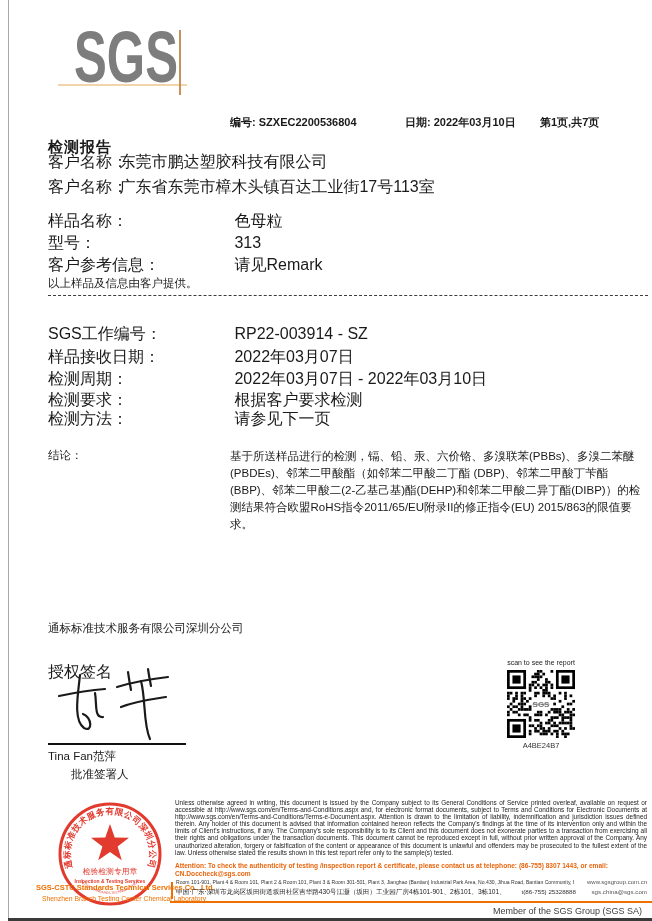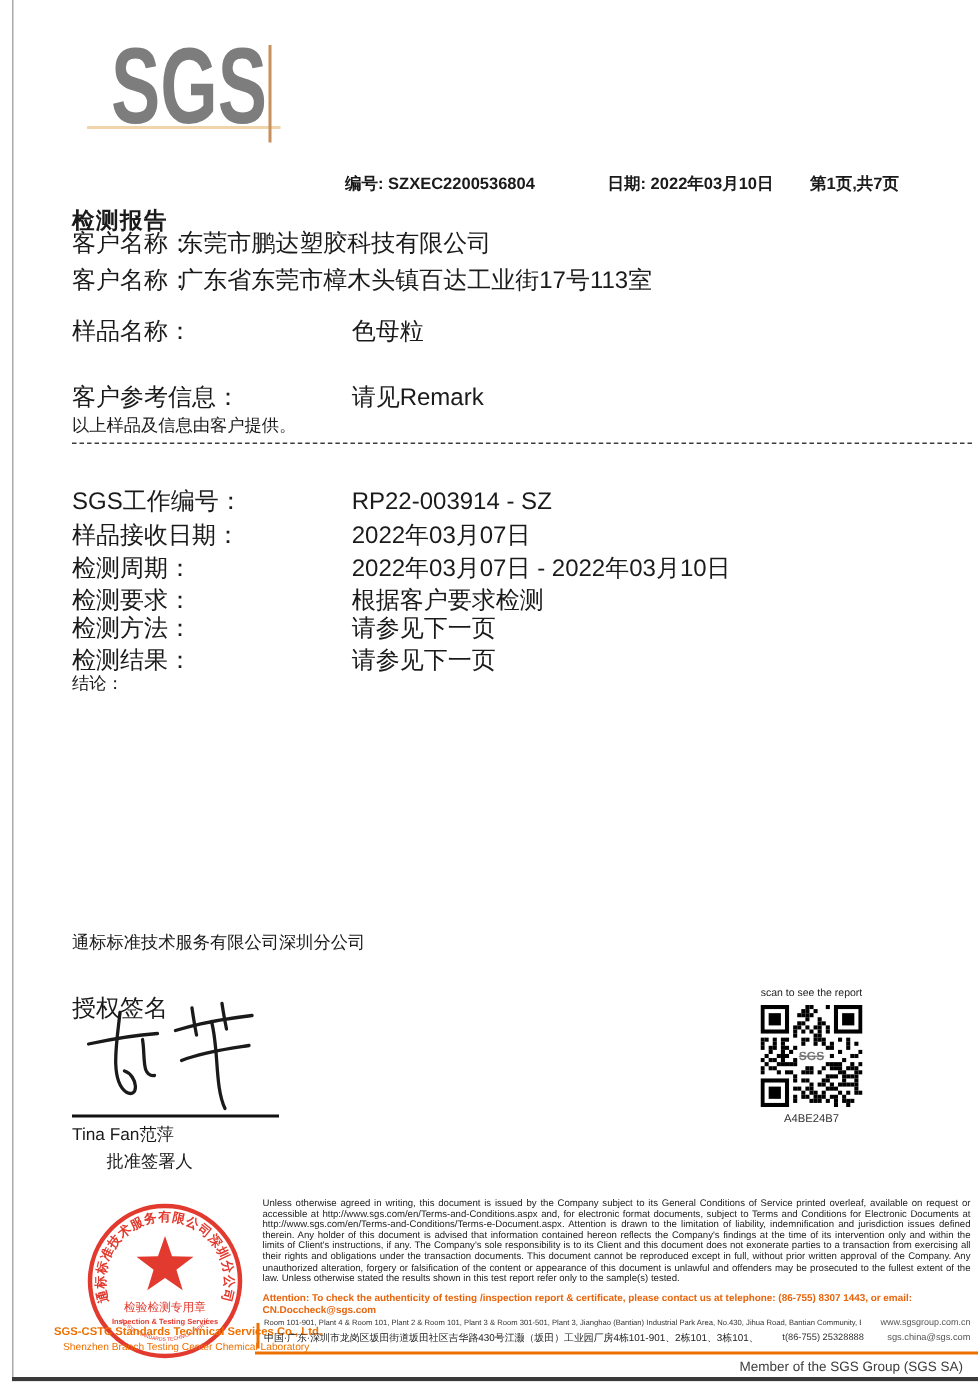--- a/index.html
+++ b/index.html
@@ -85,20 +85,24 @@
     <span>东莞市鹏达塑胶科技有限公司</span>
   </div>
   <div class="row" style="top:177px">
     <span class="lbl lbl-w67">客户名称：</span>
     <span>广东省东莞市樟木头镇百达工业街17号113室</span>
   </div>
   <div class="row" style="top:211px">
     <span class="lbl lbl-w182">样品名称：</span>
     <span>色母粒</span>
   </div>
+  <div class="row" style="top:233px">
+    <span class="lbl lbl-w182">型号：</span>
+    <span>313</span>
+  </div>
   <div class="row" style="top:255px">
     <span class="lbl lbl-w182">客户参考信息：</span>
     <span>请见Remark</span>
   </div>
   <div class="note" style="top:276px">以上样品及信息由客户提供。</div>
   <div class="dashed-sep"></div>
 
   <div class="row" style="top:324px">
     <span class="lbl lbl-w182">SGS工作编号：</span>
     <span>RP22-003914 - SZ</span>
@@ -112,25 +116,22 @@
     <span>2022年03月07日 - 2022年03月10日</span>
   </div>
   <div class="row" style="top:390px">
     <span class="lbl lbl-w182">检测要求：</span>
     <span>根据客户要求检测</span>
   </div>
   <div class="row" style="top:409px">
     <span class="lbl lbl-w182">检测方法：</span>
     <span>请参见下一页</span>
   </div>
-  <div class="row" style="top:430px">
-    <span class="lbl lbl-w182">检测结果：</span>
-    <span>请参见下一页</span>
-  </div>
   <div class="conclusion-lbl">结论：</div>
+  <div class="conclusion-val">基于所送样品进行的检测，镉、铅、汞、六价铬、多溴联苯(PBBs)、多溴二苯醚(PBDEs)、邻苯二甲酸酯（如邻苯二甲酸二丁酯 (DBP)、邻苯二甲酸丁苄酯(BBP)、邻苯二甲酸二(2-乙基己基)酯(DEHP)和邻苯二甲酸二异丁酯(DIBP)）的检测结果符合欧盟RoHS指令2011/65/EU附录II的修正指令(EU) 2015/863的限值要求。</div>
 
   <div class="sig-company">通标标准技术服务有限公司深圳分公司</div>
   <div class="sig-auth">授权签名</div>
   <svg class="sig-svg" width="125" height="80" viewBox="0 0 125 80">
     <g fill="none" stroke="#1a1a1a" stroke-width="2.2" stroke-linecap="round">
       <path d="M4,30 C18,27 36,24 50,23"></path>
       <path d="M25,9 C23,28 18,54 29,62 C38,67 37,51 28,48"></path>
       <path d="M40,27 C42,38 39,52 48,51"></path>
       <path d="M62,21 C78,16 96,13 113,11"></path>
       <path d="M73,6 C74,13 75,19 76,24"></path>

